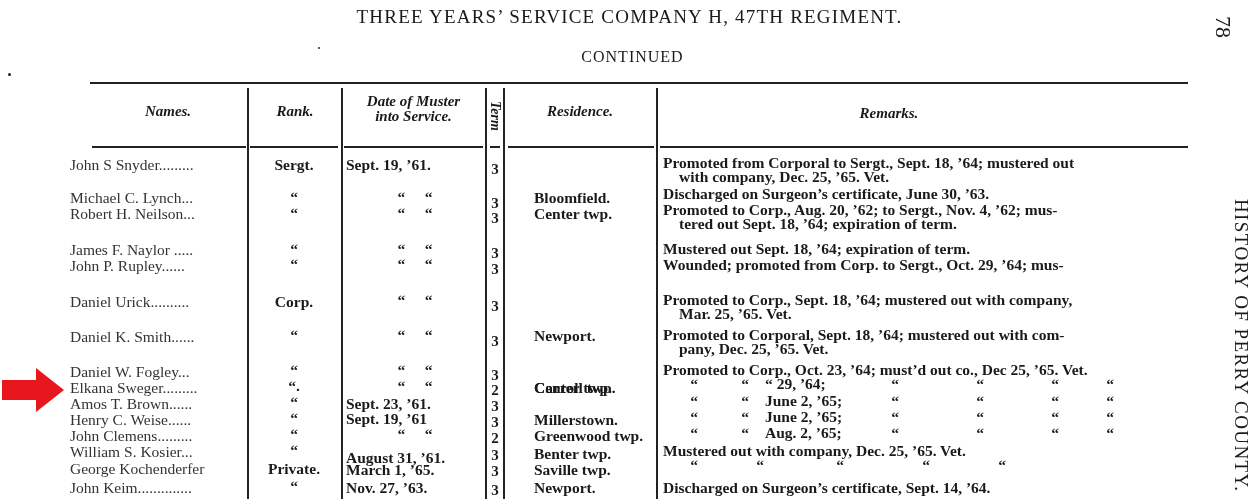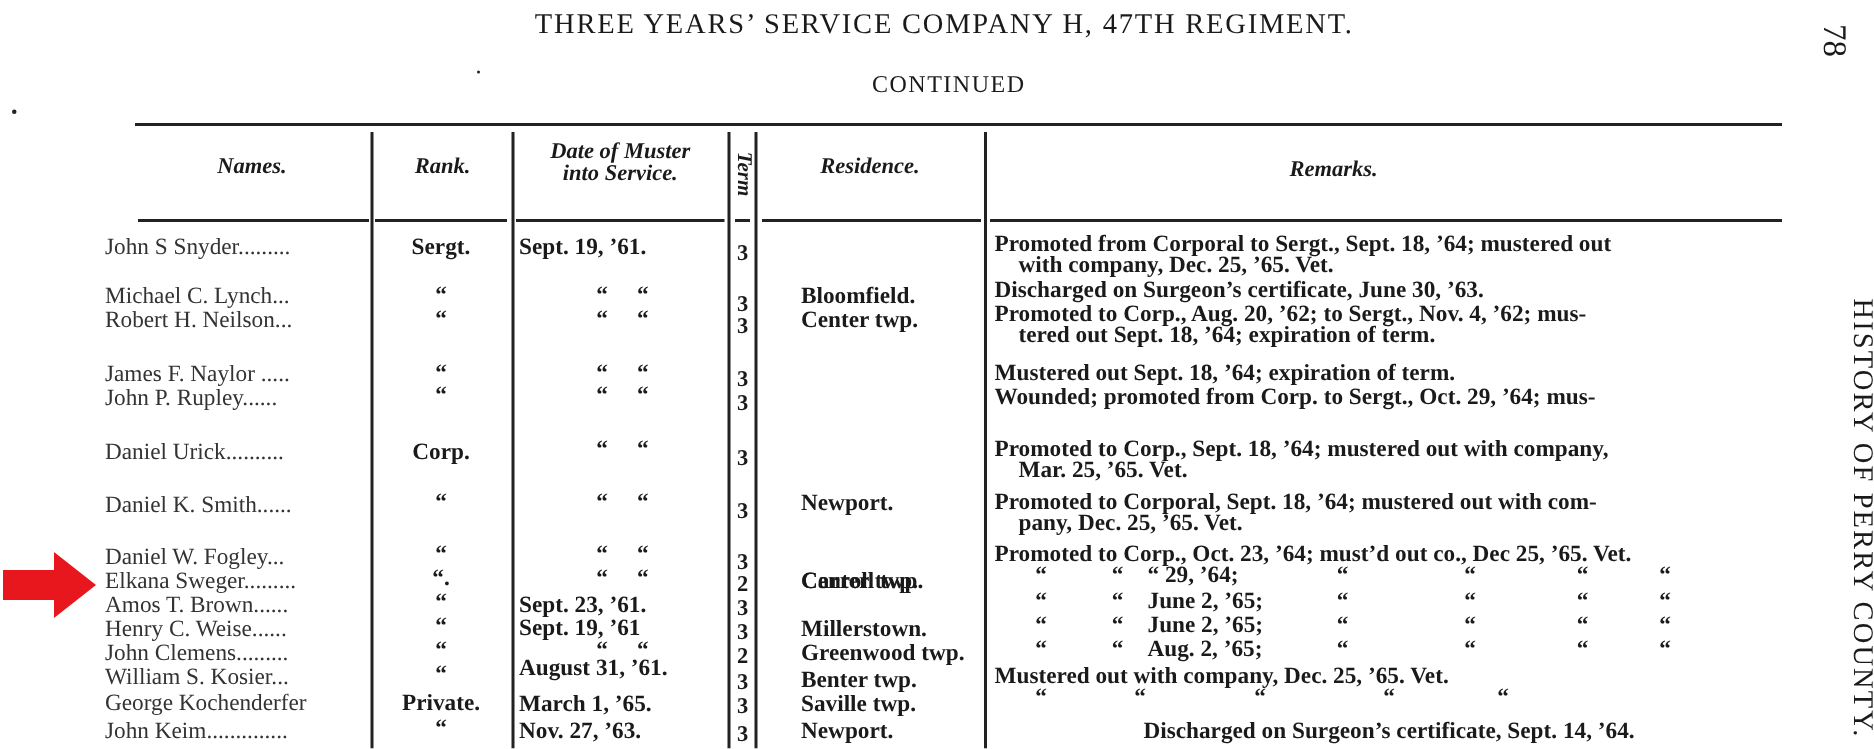--- a/index.html
+++ b/index.html
@@ -203,21 +203,21 @@
     <span style="width:80px">“</span>
     <span style="width:90px">“</span>
     <span style="width:60px">“</span>
     <span style="width:50px">“</span>
   </div>
 </div>
 
 <div>
   <div class="cell name" style="top:444px;">William S. Kosier...</div>
   <div class="cell rank" style="top:442px;">“</div>
-  <div class="cell date" style="top:438px;">August 31, ’61.</div>
+  <div class="cell date" style="top:450px;">August 31, ’61.</div>
   <div class="cell term" style="top:448px;">3</div>
   <div class="cell res" style="top:446px;">Benter twp.</div>
   <div class="cell rem" style="top:444px;"><span>Mustered out with company, Dec. 25, ’65.  Vet.</span></div>
 </div>
 
 <div>
   <div class="cell name" style="top:461px;">George Kochenderfer</div>
   <div class="cell rank" style="top:461px;">Private.</div>
   <div class="cell date" style="top:462px;">March 1, ’65.</div>
   <div class="cell term" style="top:464px;">3</div>
@@ -230,18 +230,18 @@
     <span style="width:70px">“</span>
   </div>
 </div>
 
 <div>
   <div class="cell name" style="top:480px;">John Keim..............</div>
   <div class="cell rank" style="top:478px;">“</div>
   <div class="cell date" style="top:480px;">Nov. 27, ’63.</div>
   <div class="cell term" style="top:483px;">3</div>
   <div class="cell res" style="top:480px;">Newport.</div>
-  <div class="cell rem" style="top:481px;text-align:center;"><span>Discharged on Surgeon’s certificate, Sept. 14, ’64.</span></div>
+  <div class="cell rem" style="top:481px;"><span>Discharged on Surgeon’s certificate, Sept. 14, ’64.</span></div>
 </div>
 
 <svg class="arrow" viewBox="0 0 62 44">
   <polygon points="0,12 34,12 34,0 62,22 34,44 34,32 0,32" fill="#e8161d"></polygon>
 </svg>
 
 </body></html>

